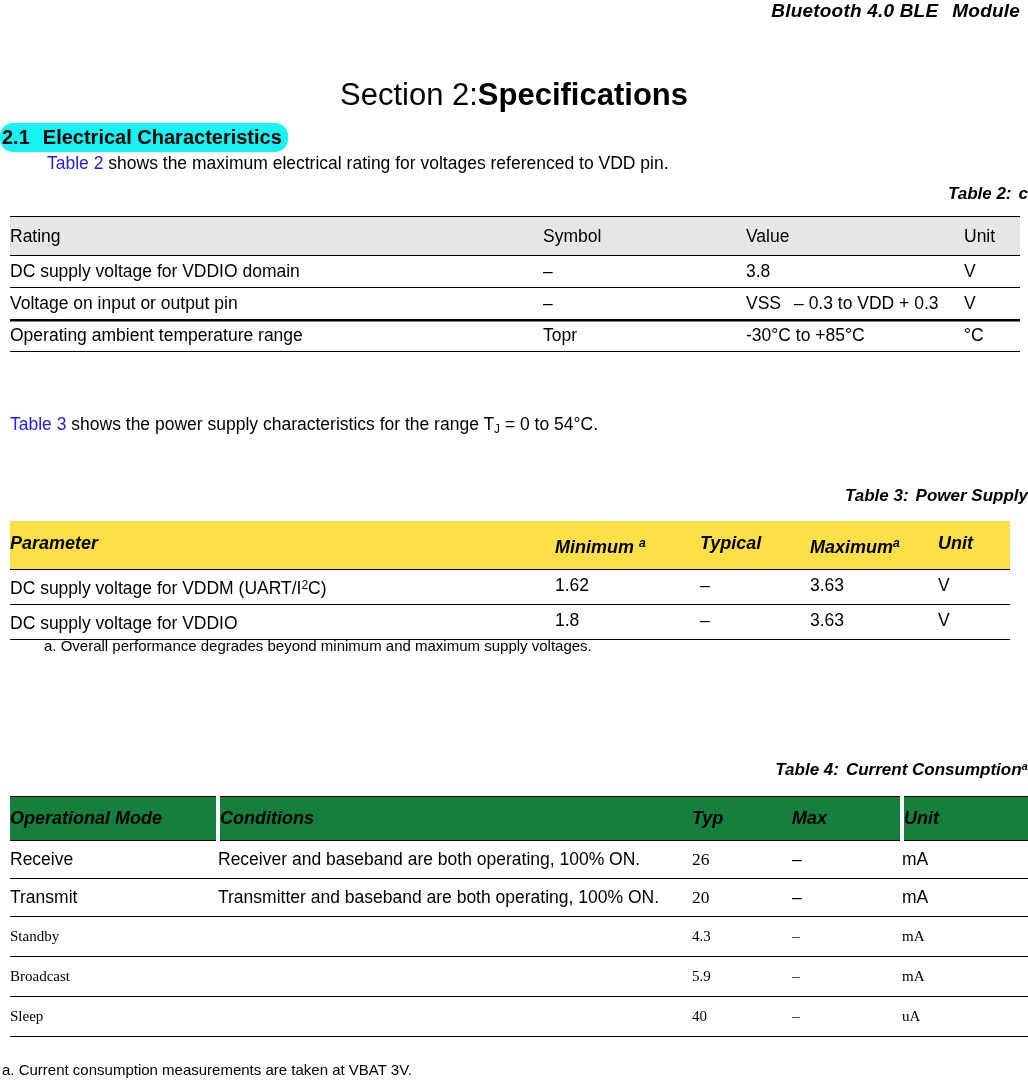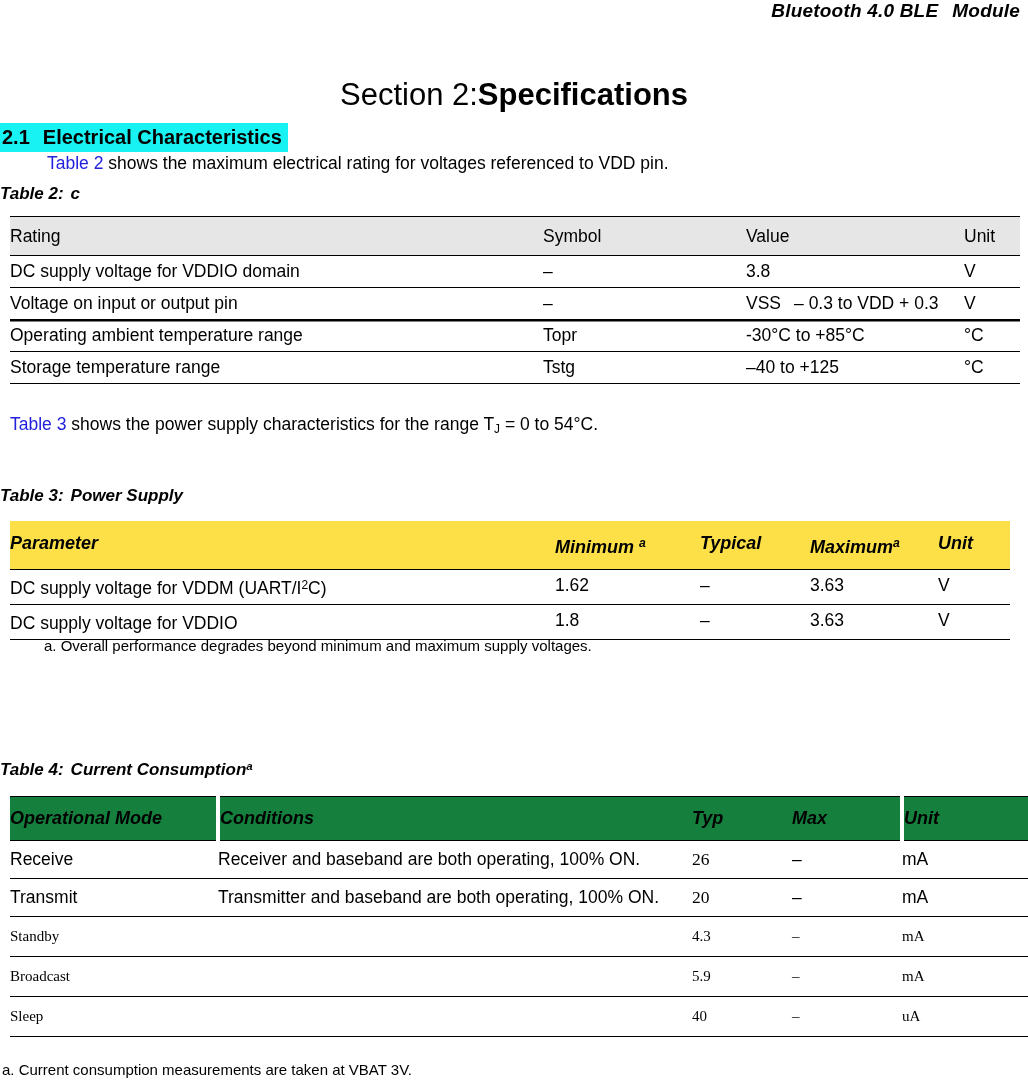--- a/index.html
+++ b/index.html
@@ -57,40 +57,41 @@
   .sub-heading {
     position: absolute;
     top: 123px;
     left: 0px;
     font-size: 20px;
     font-weight: bold;
     line-height: 26px;
     background: #19f2f2;
     padding: 1px 6px 2px 2px;
     white-space: nowrap;
+    border-radius: 13px;
   }
   .sub-heading .num { margin-right: 13px; }
 
   
   .para {
     position: absolute;
     font-size: 17.5px;
     line-height: 22px;
     white-space: nowrap;
   }
   .xref { color: #2222dd; }
   sub  { font-size: 0.68em; vertical-align: -0.25em; }
   sup  { font-size: 0.68em; vertical-align: 0.45em; }
 
   
   .tbl-caption {
     position: absolute;
     left: 0;
     width: 1028px;
-    text-align: left;
+    text-align: right;
     font-size: 17px;
     font-weight: bold;
     font-style: italic;
     white-space: nowrap;
   }
   .tbl-caption .cap-gap { display: inline-block; width: 7px; }
 
   
   table.doc-table {
     position: absolute;
@@ -221,26 +222,20 @@
       <td>–</td>
       <td><span>VSS</span><span class="vss-gap"></span><span>– 0.3 to VDD + 0.3</span></td>
       <td>V</td>
     </tr>
     <tr class="dbl-rule">
       <td>Operating ambient temperature range</td>
       <td>Topr</td>
       <td>-30°C to +85°C</td>
       <td>°C</td>
     </tr>
-    <tr>
-      <td>Storage temperature range</td>
-      <td>Tstg</td>
-      <td>–40 to +125</td>
-      <td>°C</td>
-    </tr>
     <tr class="t2-bottom">
       <td></td>
         <td></td>
       <td></td>
         <td></td>
     </tr>
   </tbody>
 </table>
 
 <div class="para" style="top:413px; left:10px;"><span class="xref">Table 3</span><span> shows the power supply characteristics for the range T</span><sub>J</sub><span> = 0 to 54°C.</span></div>

